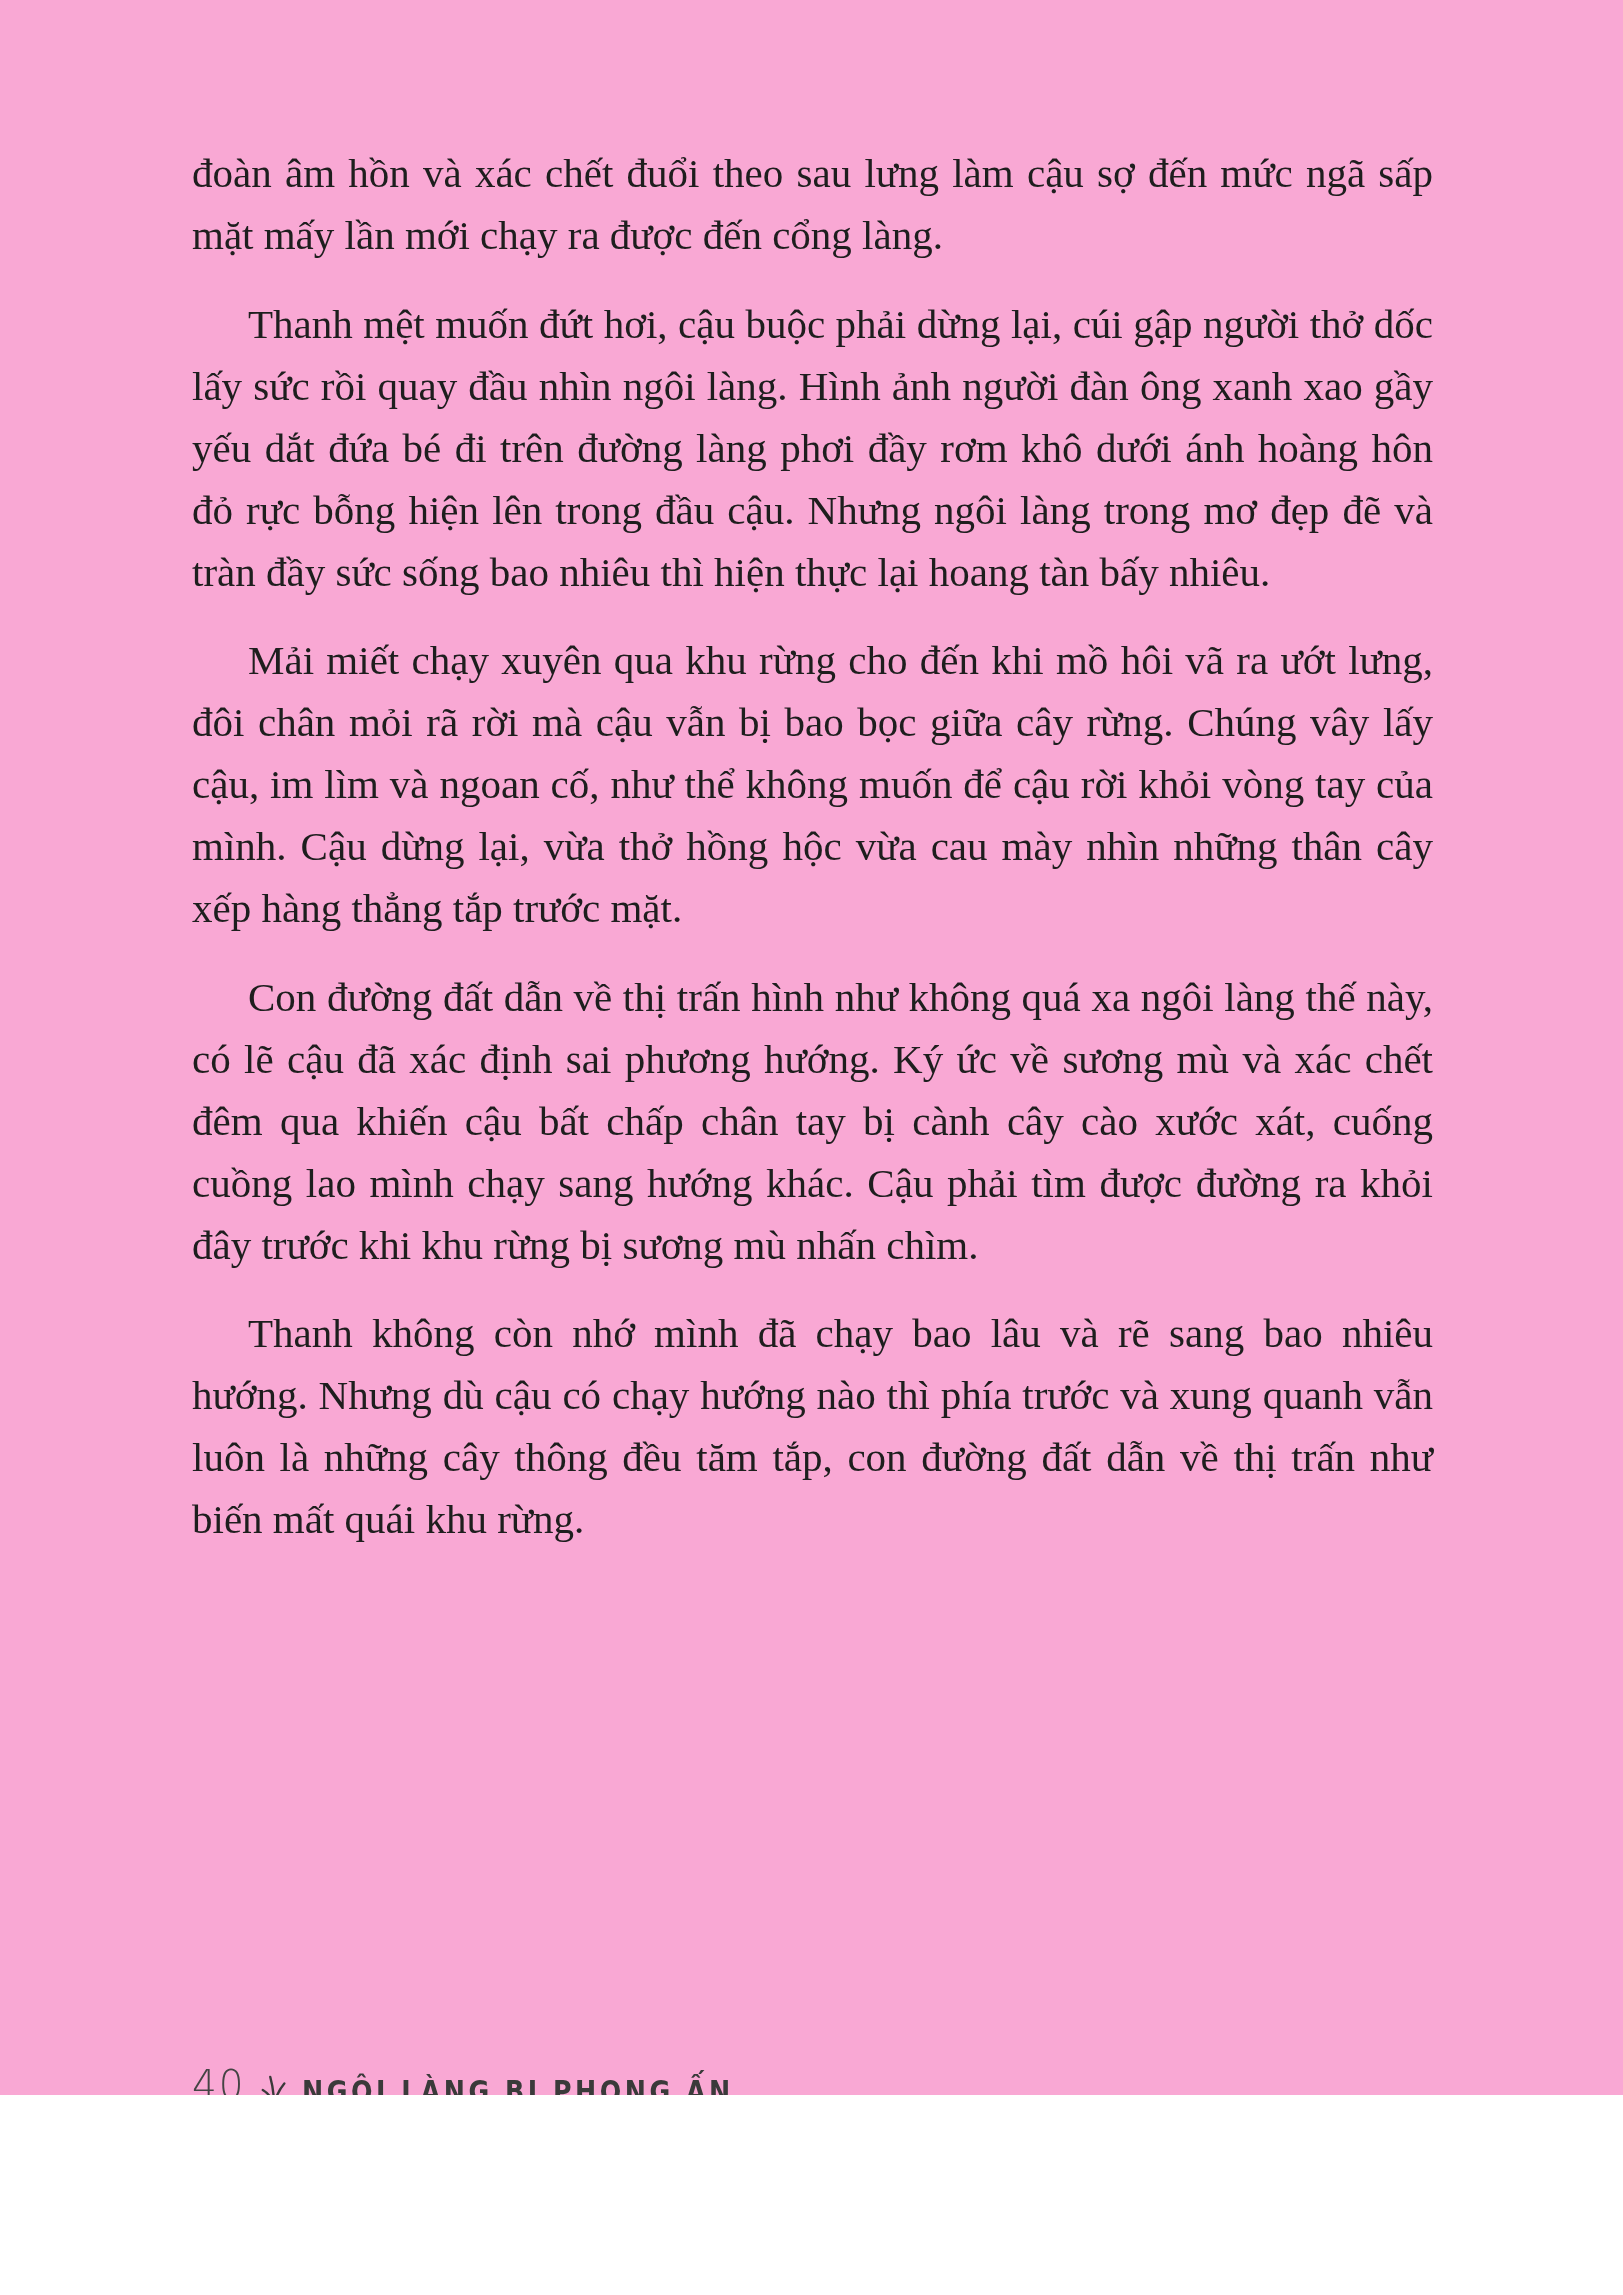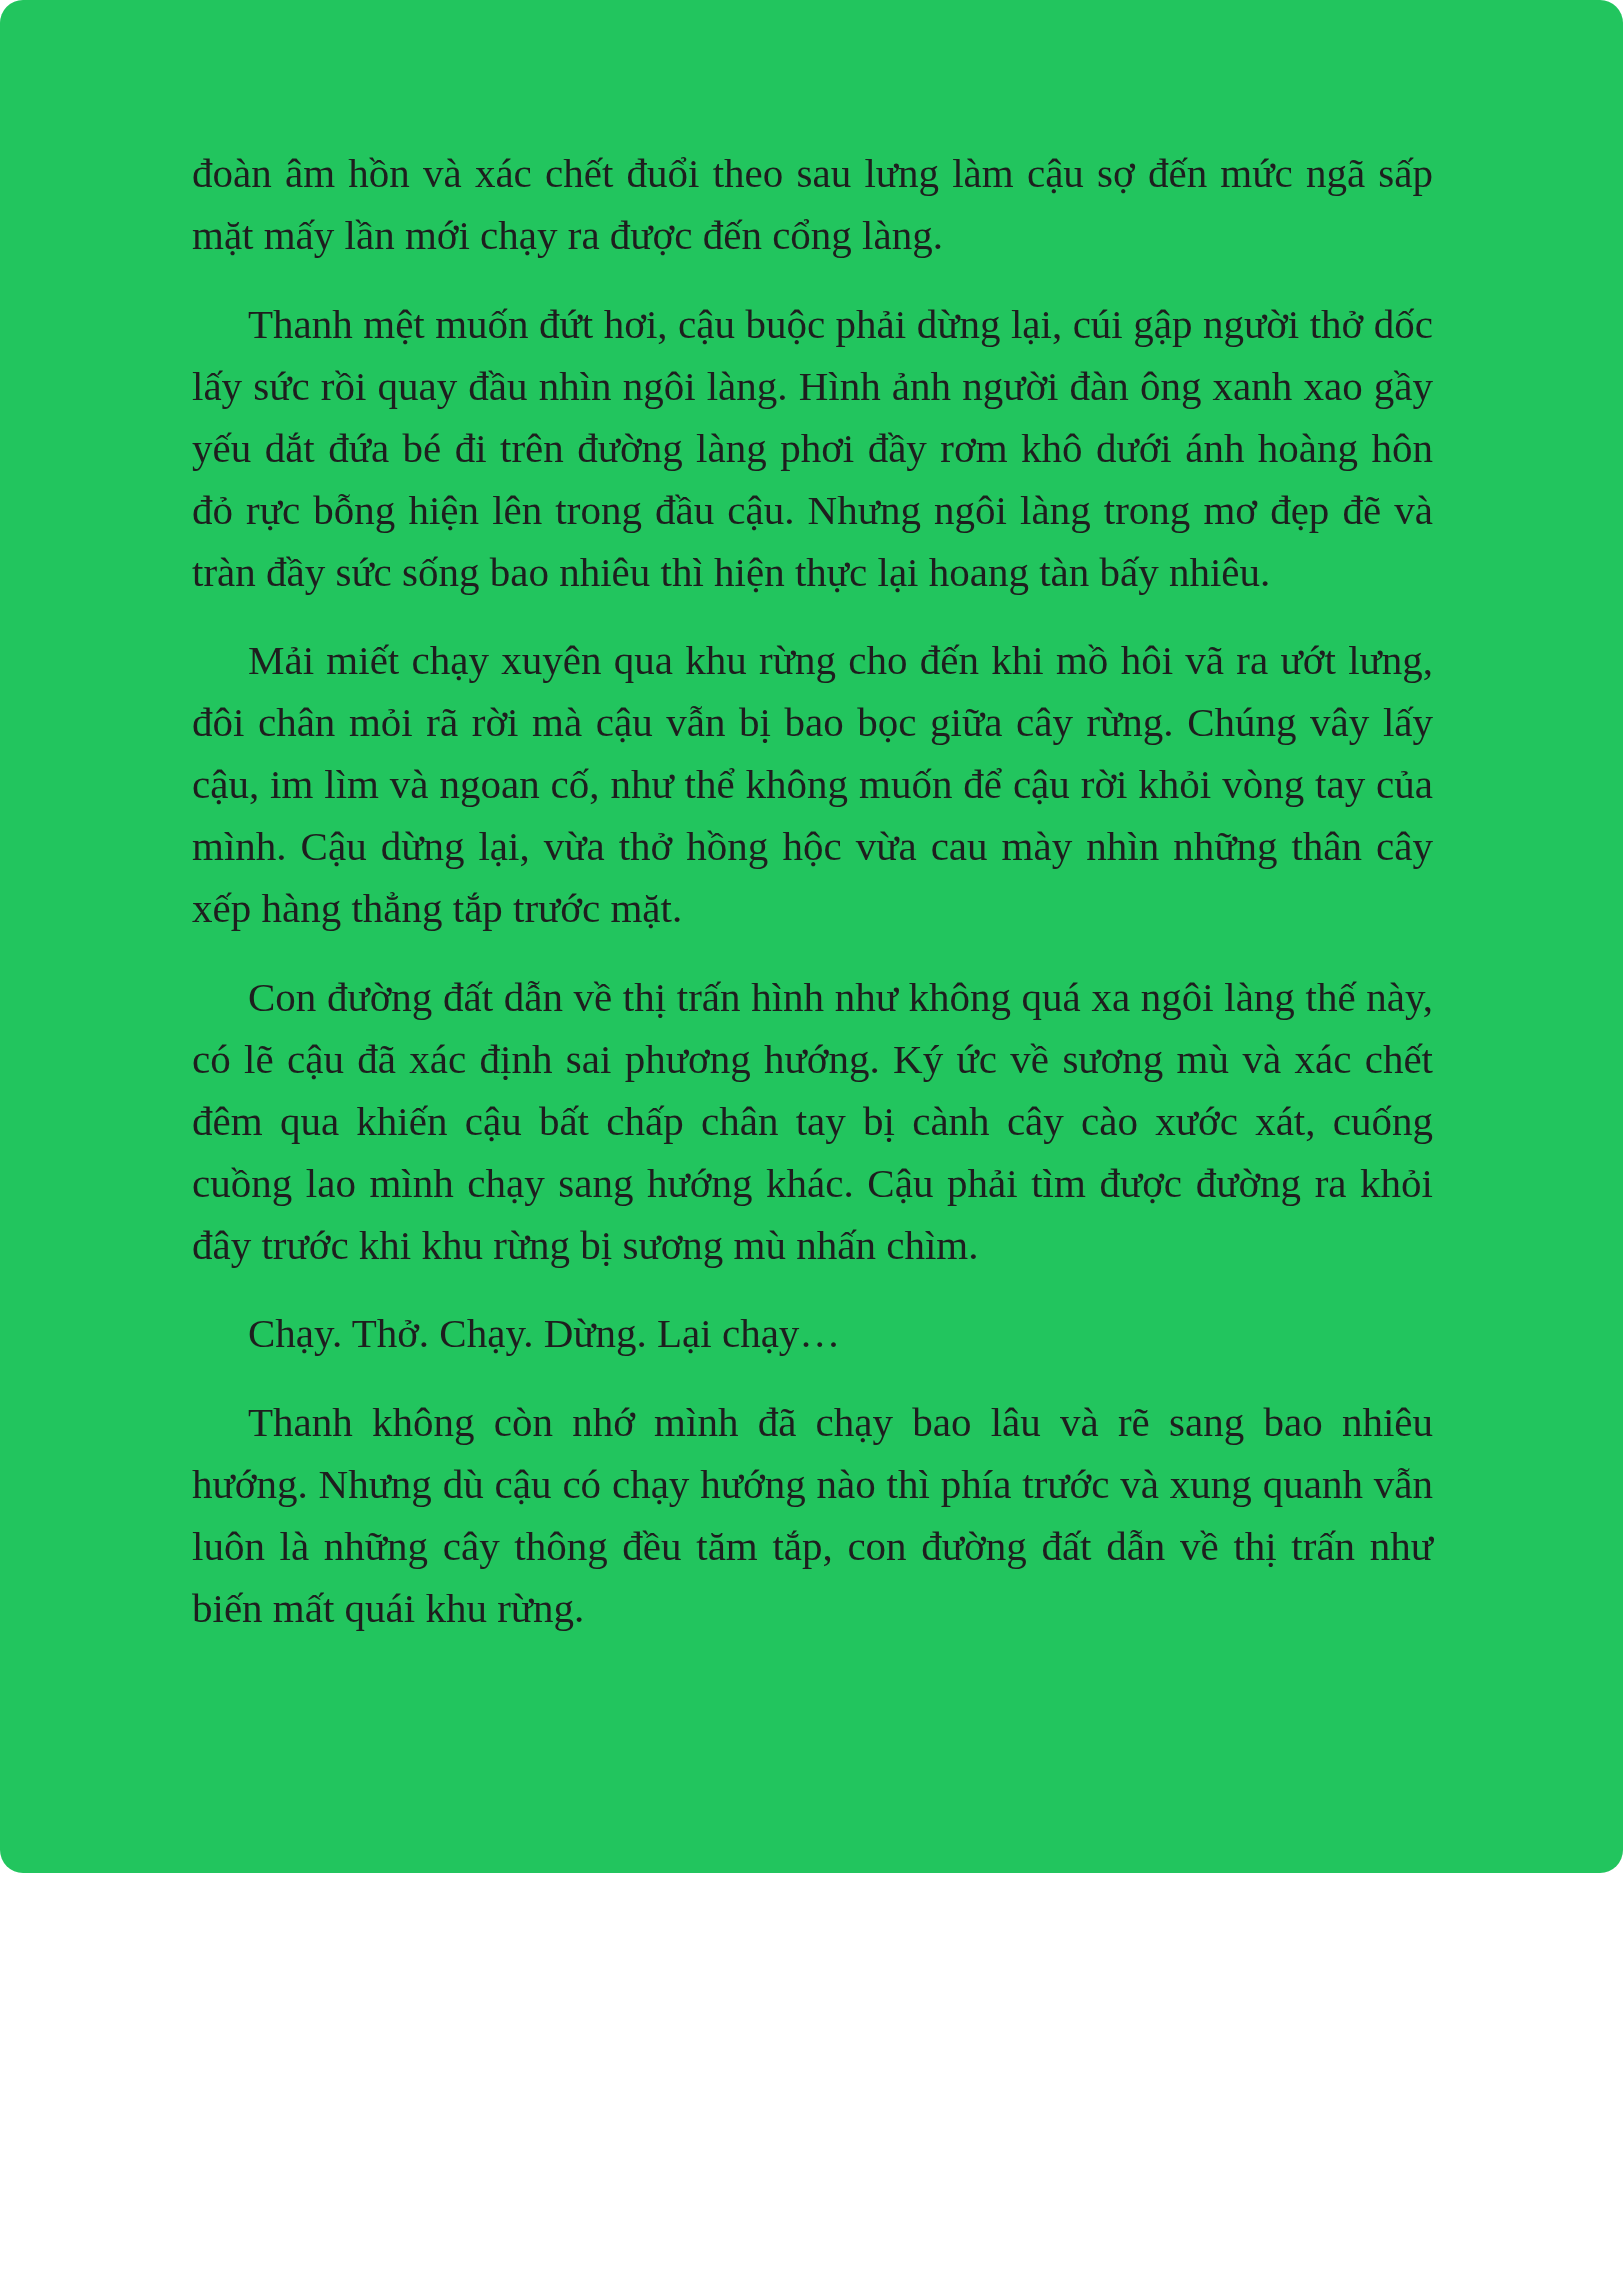--- a/index.html
+++ b/index.html
@@ -3,26 +3,25 @@
 <meta charset="utf-8">
 <style>
   html, body {
     margin: 0;
     padding: 0;
     background: #ffffff;
   }
   .page {
     position: relative;
     width: 1623px;
-    height: 1873px;
-    background: #22c55e;
+    height: 2095px;
+    background: #f9a8d4;
     overflow: hidden;
     font-family: "Liberation Serif", "DejaVu Serif", serif;
     color: #1e1e1e;
-    border-radius: 23px;
   }
   .content {
     position: absolute;
     left: 192px;
     right: 190px;
     top: 142px;
     font-size: 41px;
     line-height: 62px;
     text-align: justify;
     color: #1e1e1e;
@@ -69,21 +68,20 @@
 </head>
 <body>
 
 <div class="page">
 
   <div class="content">
     <p>đoàn âm hồn và xác chết đuổi theo sau lưng làm cậu sợ đến mức ngã sấp mặt mấy lần mới chạy ra được đến cổng làng.</p>
     <p class="indent">Thanh mệt muốn đứt hơi, cậu buộc phải dừng lại, cúi gập người thở dốc lấy sức rồi quay đầu nhìn ngôi làng. Hình ảnh người đàn ông xanh xao gầy yếu dắt đứa bé đi trên đường làng phơi đầy rơm khô dưới ánh hoàng hôn đỏ rực bỗng hiện lên trong đầu cậu. Nhưng ngôi làng trong mơ đẹp đẽ và tràn đầy sức sống bao nhiêu thì hiện thực lại hoang tàn bấy nhiêu.</p>
     <p class="indent">Mải miết chạy xuyên qua khu rừng cho đến khi mồ hôi vã ra ướt lưng, đôi chân mỏi rã rời mà cậu vẫn bị bao bọc giữa cây rừng. Chúng vây lấy cậu, im lìm và ngoan cố, như thể không muốn để cậu rời khỏi vòng tay của mình. Cậu dừng lại, vừa thở hồng hộc vừa cau mày nhìn những thân cây xếp hàng thẳng tắp trước mặt.</p>
     <p class="indent">Con đường đất dẫn về thị trấn hình như không quá xa ngôi làng thế này, có lẽ cậu đã xác định sai phương hướng. Ký ức về sương mù và xác chết đêm qua khiến cậu bất chấp chân tay bị cành cây cào xước xát, cuống cuồng lao mình chạy sang hướng khác. Cậu phải tìm được đường ra khỏi đây trước khi khu rừng bị sương mù nhấn chìm.</p>
-    <p class="indent">Chạy. Thở. Chạy. Dừng. Lại chạy…</p>
     <p class="indent">Thanh không còn nhớ mình đã chạy bao lâu và rẽ sang bao nhiêu hướng. Nhưng dù cậu có chạy hướng nào thì phía trước và xung quanh vẫn luôn là những cây thông đều tăm tắp, con đường đất dẫn về thị trấn như biến mất quái khu rừng.</p>
   </div>
 
   <div class="footer">
     <span class="page-number">40</span>
     <span class="plant-icon">
       <svg viewBox="0 0 64 72" width="30" height="34" xmlns="http://www.w3.org/2000/svg">
         <g stroke="#3a3a3a" stroke-width="5" fill="none" stroke-linecap="round">
           <path d="M32 68 C 32 48, 30 30, 24 8"></path>
           <path d="M32 68 C 36 50, 44 34, 54 22"></path>

